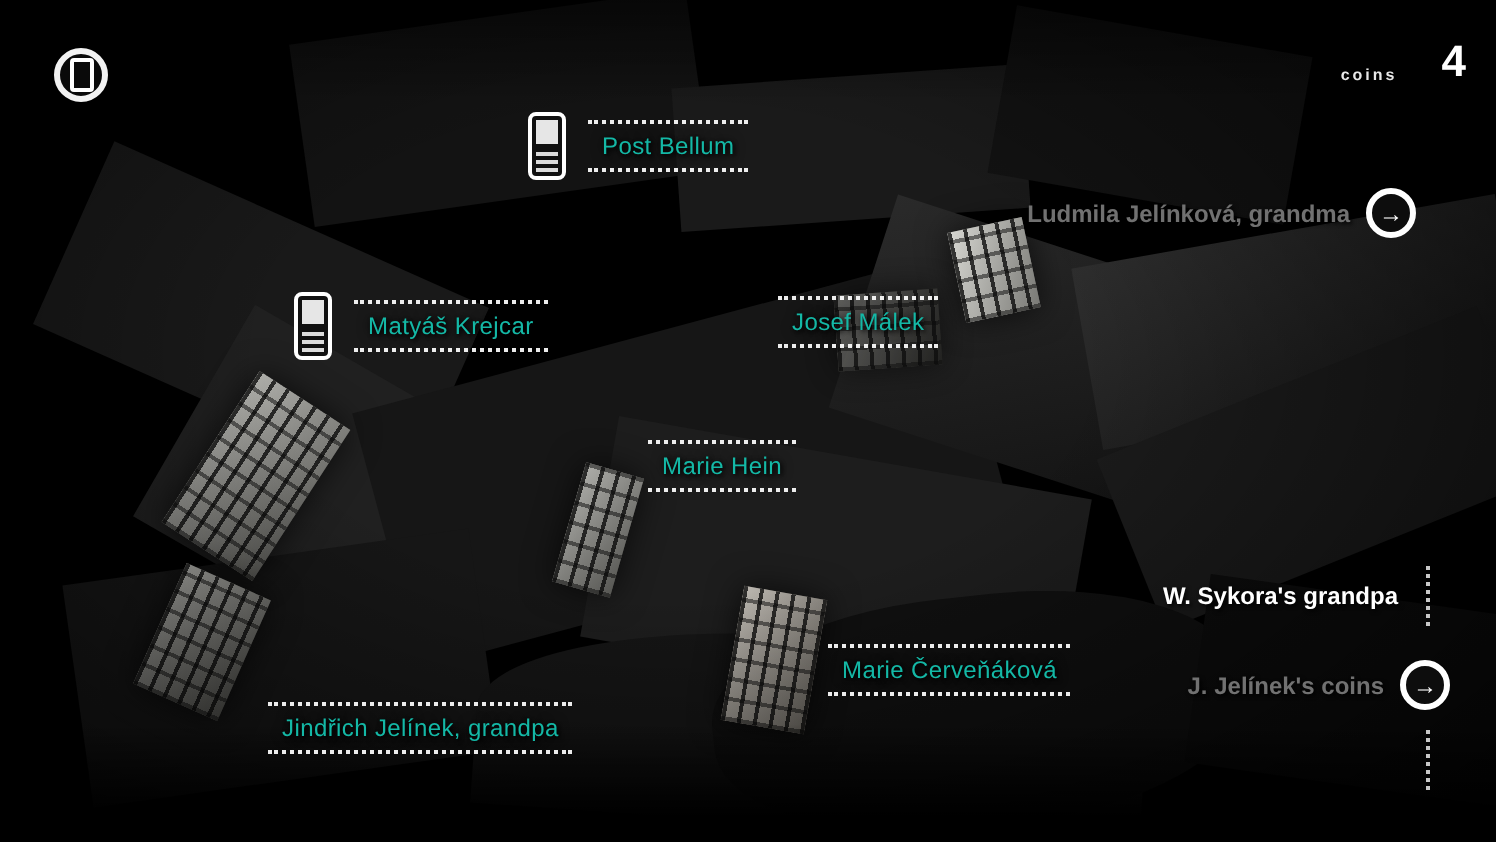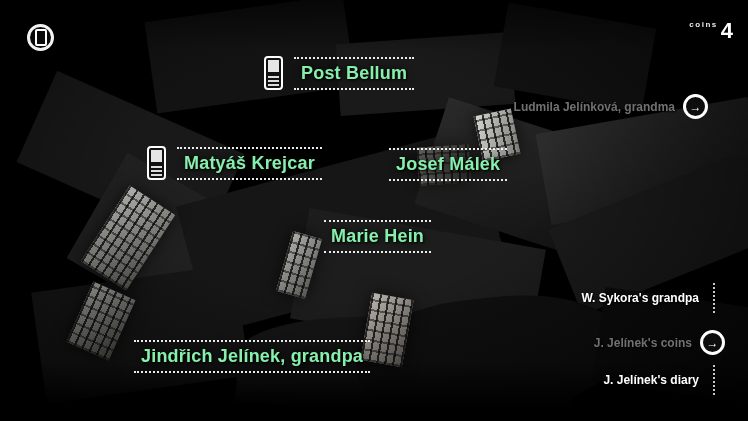--- a/index.html
+++ b/index.html
@@ -26,28 +26,28 @@
       radial-gradient(ellipse at 45% 42%, transparent 35%, rgba(0,0,0,.45) 75%, rgba(0,0,0,.78) 100%);
   }
   
   .menu-btn{
     position:absolute;left:27px;top:24px;width:27px;height:27px;border-radius:50%;
     border:3px solid #f2f2f2;background:#0a0a0a;box-sizing:border-box;
     display:flex;align-items:center;justify-content:center;cursor:pointer;
   }
   .menu-btn .mini-phone{width:8px;height:13px;border:2px solid #fff;border-radius:2px;}
   .coins{
-    position:absolute;top:20px;right:15px;display:flex;align-items:flex-start;gap:3px;color:#fff;
+    position:absolute;top:20px;right:15px;display:flex;align-items:flex-end;gap:22px;color:#fff;
   }
   .coins .coins-word{font-size:8px;font-weight:bold;letter-spacing:1.5px;color:#e8e8e8;}
   .coins .coins-num{font-size:22px;font-weight:bold;line-height:22px;text-shadow:1px 1px 2px #000;}
   
   .marker{position:absolute;display:flex;align-items:center;gap:11px;cursor:pointer;}
   .tag{
-    color:#86efac;font-weight:bold;font-size:18px;letter-spacing:.2px;white-space:nowrap;
+    color:#14b8a6;font-weight:normal;font-size:12px;letter-spacing:.2px;white-space:nowrap;
     padding:4px 7px;border-top:2px dotted rgba(255,255,255,.92);
     border-bottom:2px dotted rgba(255,255,255,.92);
     text-shadow:1px 1px 2px rgba(0,0,0,.95), 0 0 6px rgba(0,0,0,.8);
   }
   .phone{
     position:relative;width:19px;height:34px;border:2px solid #fff;border-radius:4px;
     box-sizing:border-box;background:#111;flex:0 0 auto;
   }
   .phone::before{
     content:"";position:absolute;left:2px;right:2px;top:2px;height:12px;background:#e6e6e6;
@@ -118,38 +118,40 @@
   </div>
 
   <div class="marker" style="left:389px;top:148px;">
     <span class="tag">Josef Málek</span>
   </div>
 
   <div class="marker" style="left:324px;top:220px;">
     <span class="tag">Marie Hein</span>
   </div>
 
+  <div class="marker" style="left:414px;top:322px;">
+    <span class="tag">Marie Červeňáková</span>
+  </div>
 
-  <div class="marker" style="left:134px;top:340px;">
+  <div class="marker" style="left:134px;top:351px;">
     <span class="tag">Jindřich Jelínek, grandpa</span>
   </div>
 
   <div class="side-row" style="top:94px;right:40px;">
     <span class="side-label done">Ludmila Jelínková, grandma</span>
     <span class="go-icon">→</span>
   </div>
 
   <div class="side-row" style="top:283px;right:33px;">
     <span class="side-label open">W. Sykora's grandpa</span>
     <span class="dotline"></span>
   </div>
 
   <div class="side-row" style="top:330px;right:23px;">
     <span class="side-label done">J. Jelínek's coins</span>
     <span class="go-icon">→</span>
   </div>
 
   <div class="side-row" style="top:365px;right:33px;">
-    <span class="side-label open">J. Jelínek's diary</span>
     <span class="dotline"></span>
   </div>
 
 </div>
 
 </body></html>

